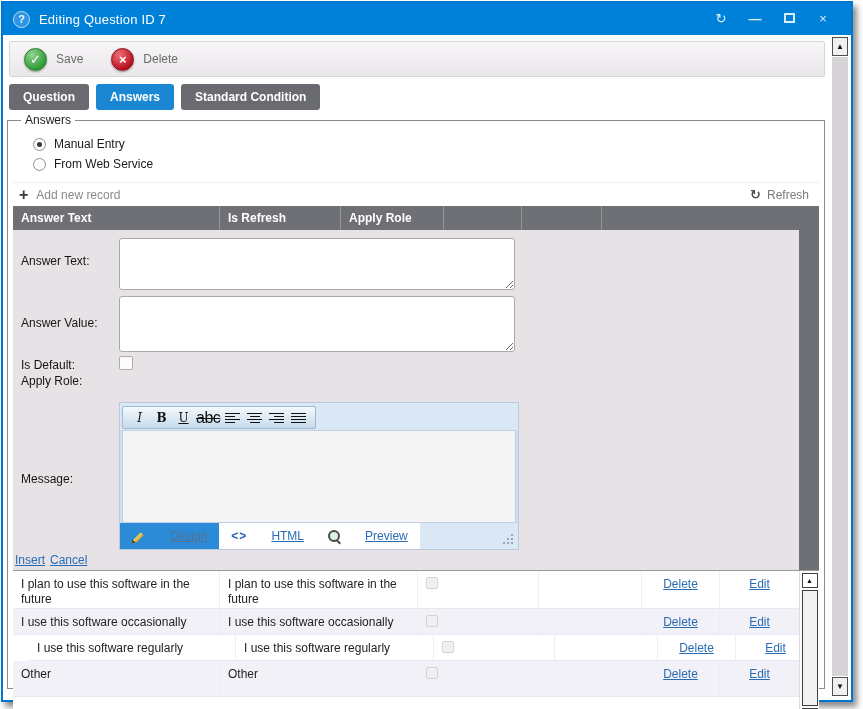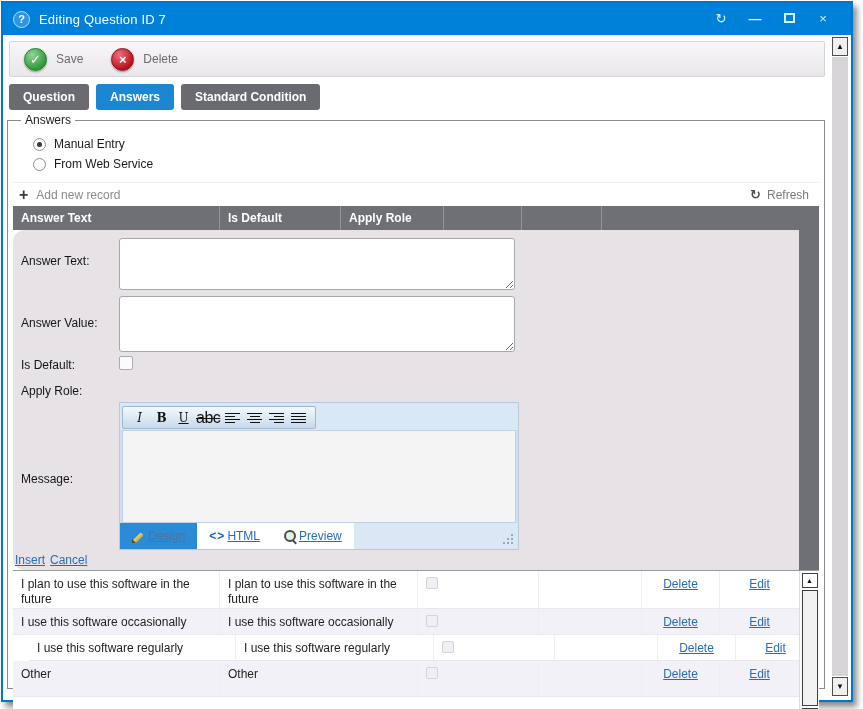--- a/index.html
+++ b/index.html
@@ -60,24 +60,24 @@
   .ref-glyph { color:#4a4a4a; font-size:13px; font-weight:700; }
 
   
   .grid { position:relative; width:806px; }
   .ghead { display:flex; background:#6e7076; height:24px; }
   .gh { color:#fff; font-size:12px; font-weight:600; padding:5px 0 0 8px; border-left:1px solid #94969a; }
   .gh:first-child { border-left:none; }
   .c1{width:206px}.c2{width:198px}.c3{width:121px}.c4{width:103px}.c5{width:78px}.c6{width:80px}.cf{width:20px}
 
   
-  .formrow { position:relative; height:340px; background:#e6e2e6;border-radius:12px; }
+  .formrow { position:relative; height:340px; background:#e6e2e6; }
   .darkstrip { position:absolute; right:0; top:0; width:20px; height:100%; background:#6e7076; }
   .flabel { position:absolute; left:8px; font-size:12px; color:#151515; }
-  .fl-text{top:24px} .fl-value{top:86px} .fl-default{top:128px} .fl-role{top:154px} .fl-msg{top:242px}
+  .fl-text{top:24px} .fl-value{top:86px} .fl-default{top:128px} .fl-role{top:144px} .fl-msg{top:242px}
   .ta { position:absolute; left:106px; width:396px; background:#fff; border:1px solid #a9a9a9; border-radius:3px;
     font-family:inherit; font-size:12px; padding:4px; resize:both; }
   .ta1 { top:8px; height:52px; } .ta2 { top:66px; height:56px; }
   .cb { position:absolute; left:106px; top:126px; width:14px; height:14px; border:1px solid #ababab; border-radius:2px; background:#fbfbfb; }
   .dd { position:absolute; left:106px; top:148px; width:158px; height:24px; background:#f2f1f2; border:1px solid #cfcfcf; display:flex;margin-top:37px; }
   .dd-text { flex:1; font-size:12px; color:#3a3a3a; padding:4px 0 0 8px; white-space:nowrap; overflow:hidden; }
   .dd-btn { width:22px; background:#b9b9b9; color:#fff; display:flex; align-items:center; justify-content:center; font-size:8px; }
 
   
   .editor { position:absolute; left:106px; top:172px; width:400px; height:148px; background:#cfdfee; border:1px solid #b7c9dd; }
@@ -89,21 +89,21 @@
   .eb-b { font-family:"DejaVu Serif",serif; font-weight:700; }
   .eb-u { font-family:"DejaVu Serif",serif; text-decoration:underline; }
   .eb-s { font-size:16px; text-decoration:line-through; letter-spacing:-.5px; }
   .al-icon { display:inline-flex; flex-direction:column; gap:2px; width:15px; margin:0 2px; }
   .al-icon i { height:1px; background:#111; display:block; }
   .al-icon i:nth-child(odd){ width:15px; } .al-icon i:nth-child(even){ width:10px; }
   .al-left{align-items:flex-start} .al-center{align-items:center} .al-right{align-items:flex-end}
   .al-just i { width:15px !important; }
   .econtent { height:93px; background:#f5f4f5; border:1px solid #c0d0e2; margin:0 2px; }
   .emodes { height:26px; display:flex; align-items:stretch; background:#d9e8f4; position:relative; }
-  .mode { display:flex; align-items:center; gap:2px; padding:12px 12px; font-size:12px; }
+  .mode { display:flex; align-items:center; gap:24px; padding:12px 12px; font-size:12px; }
   .mode-design { background:#2b8bd7; }
   .mode-design .mlabel { color:#54718f; text-decoration:underline; }
   .mode-white { background:#fff; display:flex; }
   .mode-white .mlabel { color:#2a6cb4; text-decoration:underline; }
   .pencil { width:14px; height:13px; position:relative; }
   .pencil::before { content:""; position:absolute; left:0; top:6px; width:12px; height:4px;
     background:linear-gradient(#f5d35e,#cda63b); transform:rotate(-45deg); border-radius:1px; }
   .pencil::after { content:""; position:absolute; left:0; bottom:0; border:2px solid transparent; border-bottom-color:#5a4a2a; border-left-color:#5a4a2a; width:0; height:0; }
   .html-glyph { color:#1b5fb8; font-weight:700; letter-spacing:1px; font-size:12px; }
   .mag { width:13px; height:13px; position:relative; }
@@ -188,21 +188,21 @@
           <div class="ref-right">
             <span class="ref-glyph">↻</span>
             <span>Refresh</span>
           </div>
         </div>
 
         <div class="grid">
 
           <div class="ghead">
             <div class="gh c1">Answer Text</div>
-            <div class="gh c3">Is Default</div>
+            <div class="gh c3">Is Refresh</div>
             <div class="gh c4">Apply Role</div>
             <div class="gh c5"></div>
             <div class="gh c6"></div>
             <div class="gh cf"></div>
           </div>
 
           <div class="formrow">
             <div class="darkstrip"></div>
 
             <span class="flabel fl-text">Answer Text:</span>

